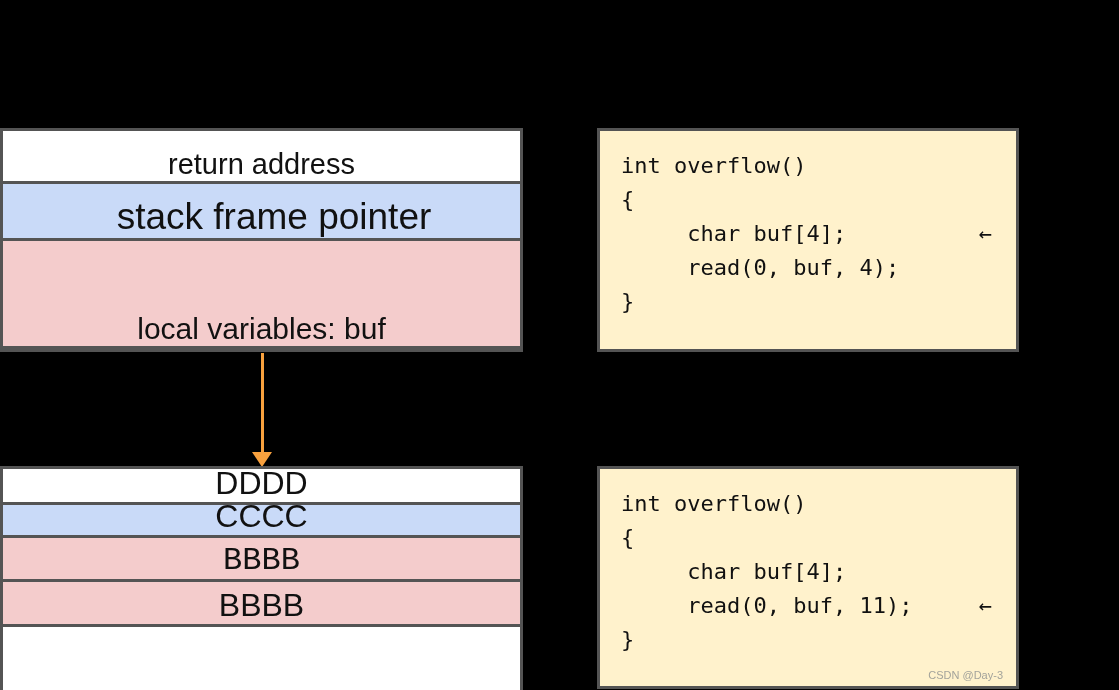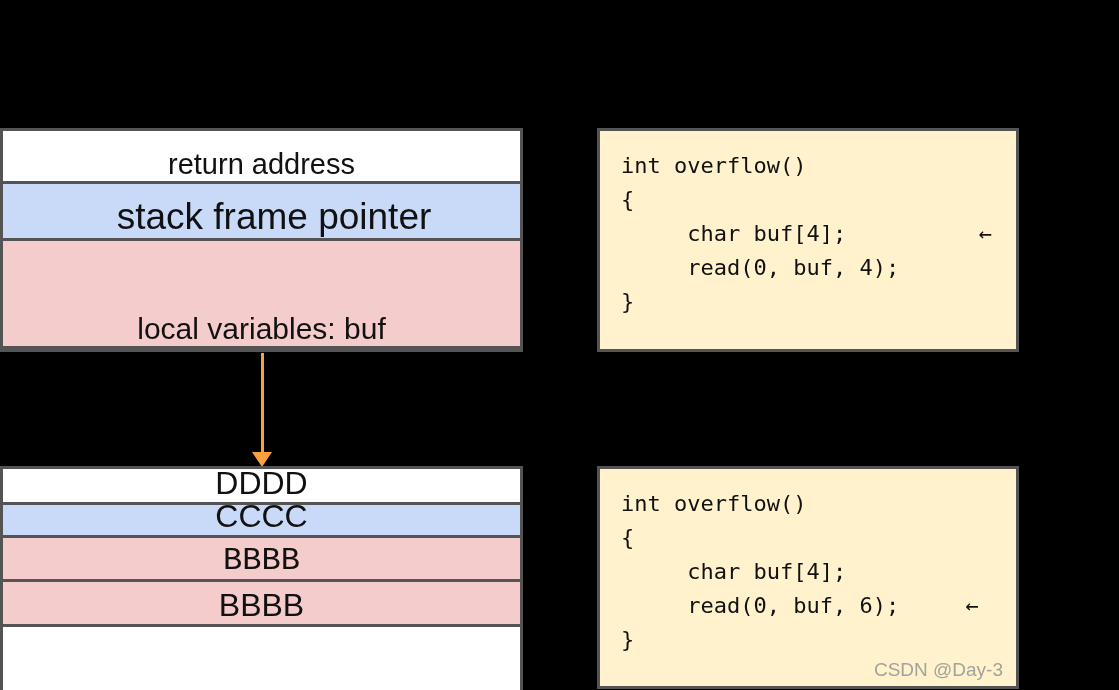--- a/index.html
+++ b/index.html
@@ -73,21 +73,21 @@
     font-size: 22px;
     line-height: 34px;
     height: 34px;
   }
 
   .watermark {
     position: absolute;
     right: 13px;
     bottom: 5px;
     font-family: "Liberation Sans", sans-serif;
-    font-size: 19px;
+    font-size: 11px;
     color: #a3a39b;
   }
 
   
   .flow-arrow { position: absolute; }
   .flow-arrow .shaft {
     position: absolute;
     left: 261px;
     top: 353px;
     width: 3px;
@@ -153,18 +153,18 @@
     </div>
     <div class="srow row-white r4">
       <span></span>
     </div>
   </div>
 
   <div class="code code-after">
     <div class="cline">int overflow()</div>
     <div class="cline">{</div>
     <div class="cline">     char buf[4];</div>
-    <div class="cline">     read(0, buf, 6);     ←</div>
+    <div class="cline">     read(0, buf, 11);     ←</div>
     <div class="cline">}</div>
     <div class="watermark">CSDN @Day-3</div>
   </div>
 
 </div>
 
 </body></html>

